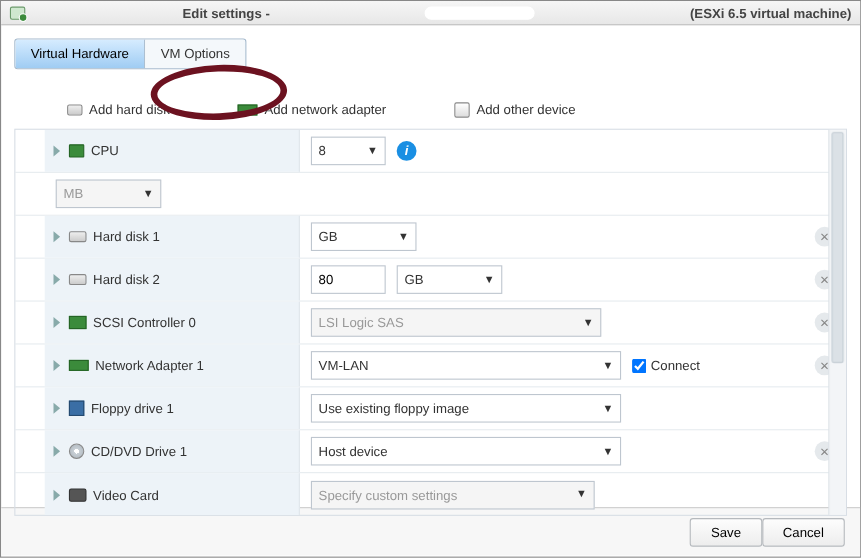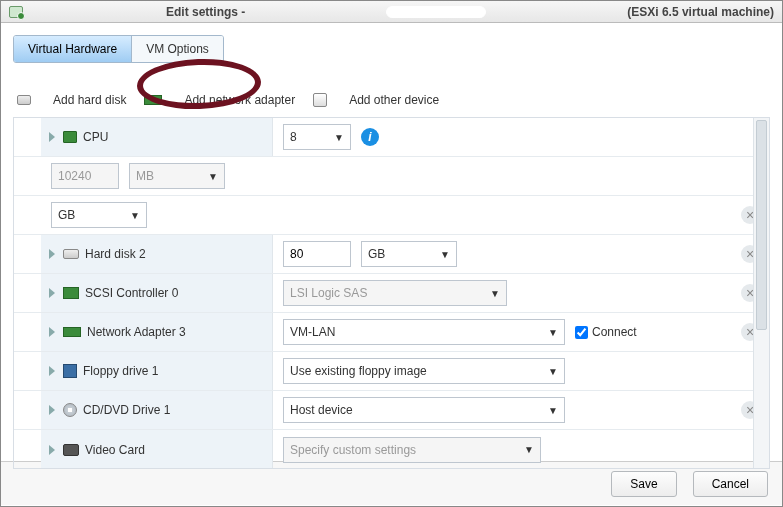--- a/index.html
+++ b/index.html
@@ -66,21 +66,21 @@
     pointer-events: none;
     transform: rotate(-2deg);
   }
   .toolbar {
     display: flex;
     align-items: center;
     gap: 18px;
     padding: 6px 4px 10px 4px;
     color: #333;
   }
-  .toolbar .tbitem { display: flex; align-items: center; gap: 22px; cursor: pointer; }
+  .toolbar .tbitem { display: flex; align-items: center; gap: 6px; cursor: pointer; margin-left: 44px; }
   .grid-wrap {
     border: 1px solid #d8dee5;
     height: 352px;
     overflow: hidden;
     position: relative;
   }
   .grid-rows { height: 100%; overflow-y: auto; }
   .row {
     display: flex;
     align-items: center;
@@ -171,21 +171,21 @@
   }
   .vscrollbar .thumb {
     position:absolute; left:2px; right:2px; top:2px; height:210px;
     background:#dbe1e6; border:1px solid #c3ccd3; border-radius:2px;
   }
   .footer {
     border-top:1px solid #ccc;
     background:#f7f7f7;
     height:44px;
     display:flex; justify-content:flex-end; align-items:center;
-    gap:16px; padding:0 14px;
+    gap:0; padding:0 14px;
   }
   .btn {
     padding:5px 18px;
     background:linear-gradient(#fdfdfd,#ededed);
     border:1px solid #b5b9bd;
     border-radius:3px;
     cursor:pointer;
     font-size:12px;
   }
   .addhd-icon{width:14px;height:10px;background:linear-gradient(#eee,#ccc);border:1px solid #888;border-radius:2px;}
@@ -247,29 +247,33 @@
           <div class="select small-select">
             <span>8</span>
             <span class="caret">▼</span>
           </div>
           <div class="info-badge">i</div>
         </div>
       </div>
 
       <div class="row">
         <div class="col-ctrl">
-          <input class="numinput disabled" style="width: 68px;" disabled="" value="10240">
           <div class="select unit-select disabled">
             <span>MB</span>
             <span class="caret">▼</span>
           </div>
         </div>
       </div>
 
       <div class="row">
+        <div class="col-label">
+          <span class="expander"></span>
+          <span class="disk-icon"></span>
+          <span>Hard disk 1</span>
+        </div>
         <div class="col-ctrl">
           <div class="select unit-select">
             <span>GB</span>
             <span class="caret">▼</span>
           </div>
           <div class="xbtn">×</div>
         </div>
       </div>
 
       <div class="row">
@@ -288,33 +292,33 @@
         </div>
       </div>
 
       <div class="row">
         <div class="col-label">
           <span class="expander"></span>
           <span class="scsi-icon"></span>
           <span>SCSI Controller 0</span>
         </div>
         <div class="col-ctrl">
-          <div class="select disabled" style="width:224px">
+          <div class="select disabled" style="width:264px">
             <span>LSI Logic SAS</span>
             <span class="caret">▼</span>
           </div>
           <div class="xbtn">×</div>
         </div>
       </div>
 
       <div class="row">
         <div class="col-label">
           <span class="expander"></span>
           <span class="nic-icon"></span>
-          <span>Network Adapter 3</span>
+          <span>Network Adapter 1</span>
         </div>
         <div class="col-ctrl">
           <div class="select wide-select">
             <span>VM-LAN</span>
             <span class="caret">▼</span>
           </div>
           <label class="chk">
             <input type="checkbox" checked="" style="">
             <span>Connect</span>
           </label>

